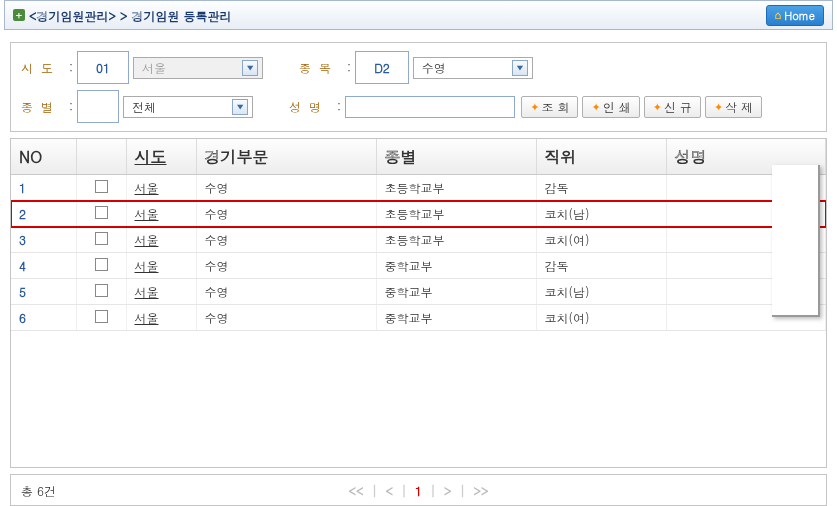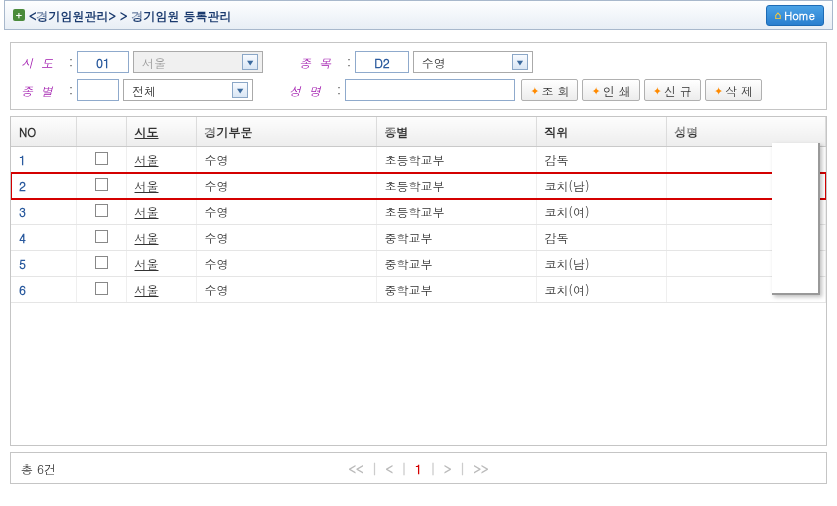--- a/index.html
+++ b/index.html
@@ -33,26 +33,26 @@
     .home-icon { color: #ffcc33; margin-right: 3px; font-size: 11px; }
     
     
     .filter-panel {
       border: 1px solid #c5c5c5;
       margin: 0 10px 6px 10px;
       padding: 8px 10px;
     }
     .filter-row { display: flex; align-items: center; margin-bottom: 6px; }
     .filter-row:last-child { margin-bottom: 0; }
-    .filter-label { width: 48px; color: #a21caf; letter-spacing: 2px; font-style: italic; }
+    .filter-label { width: 48px; color: #a16207; letter-spacing: 2px; }
     .filter-sep { margin: 0 4px 0 0; }
     
     .code-box {
       border: 1px solid #8faacc;
-      height: 22px;
+      height: 33px;
       padding: 0 18px;
       background: #fff;
       display: inline-flex;
       align-items: center;
       min-width: 34px;
       justify-content: center;
       color: #2a5a9e;
       font-weight: bold;
     }
     .combo {
@@ -107,21 +107,21 @@
       position: relative;
     }
     table.grid { width: 100%; border-collapse: collapse; }
     table.grid th {
       background: linear-gradient(to bottom, #fdfdfd, #ededed);
       border-bottom: 1px solid #c9c9c9;
       border-right: 1px solid #dcdcdc;
       text-align: left;
       padding: 6px 8px;
       font-weight: bold;
-      font-size: 12px;
+      font-size: 16px;
       height: 26px;
     }
     table.grid td {
       border-bottom: 1px solid #e5e5e5;
       border-right: 1px solid #efefef;
       padding: 4px 8px;
       height: 25px;
       font-size: 12px;
       color: #333;
     }

